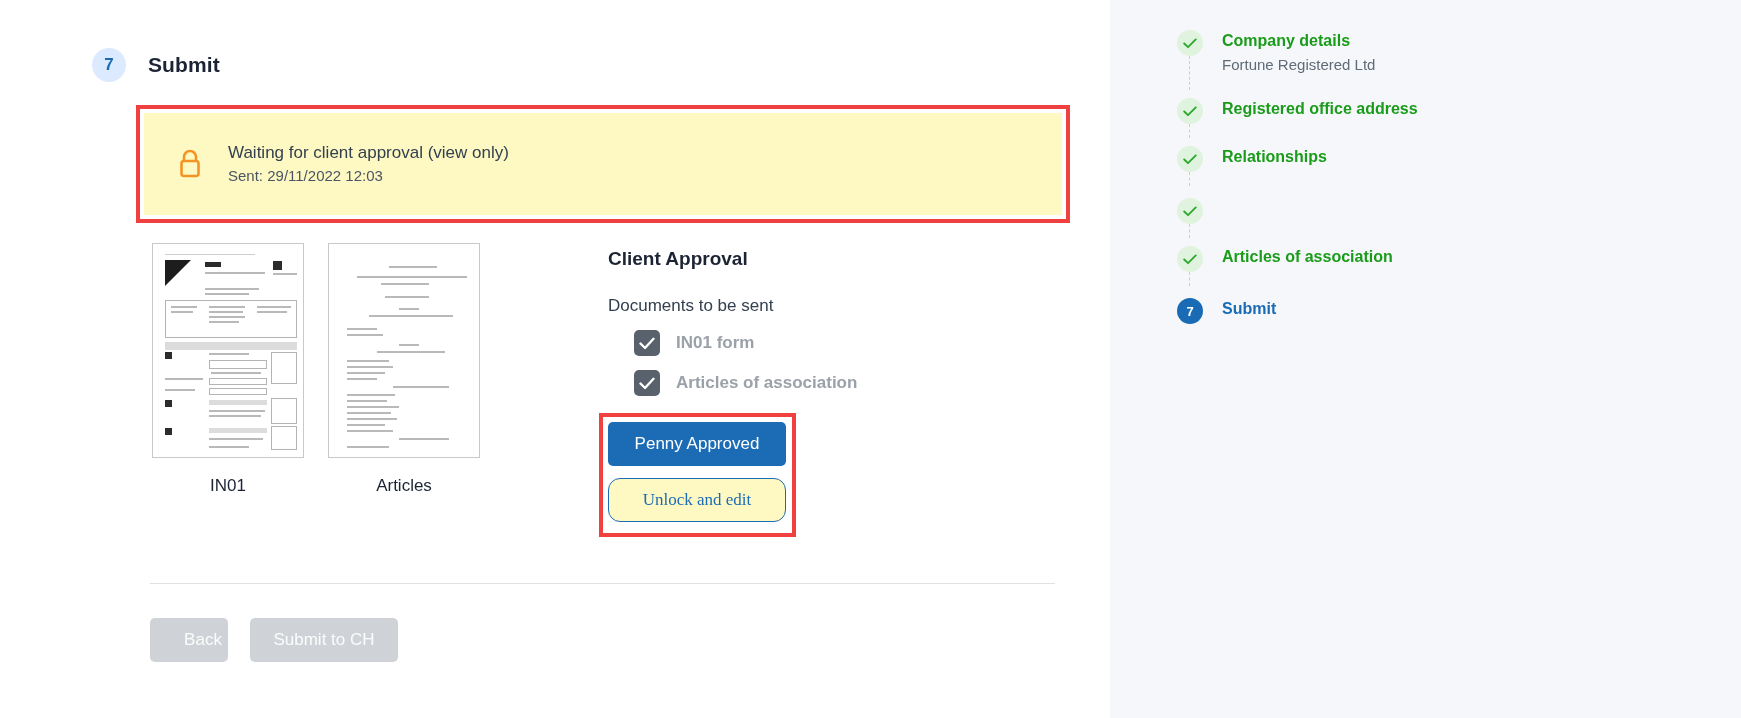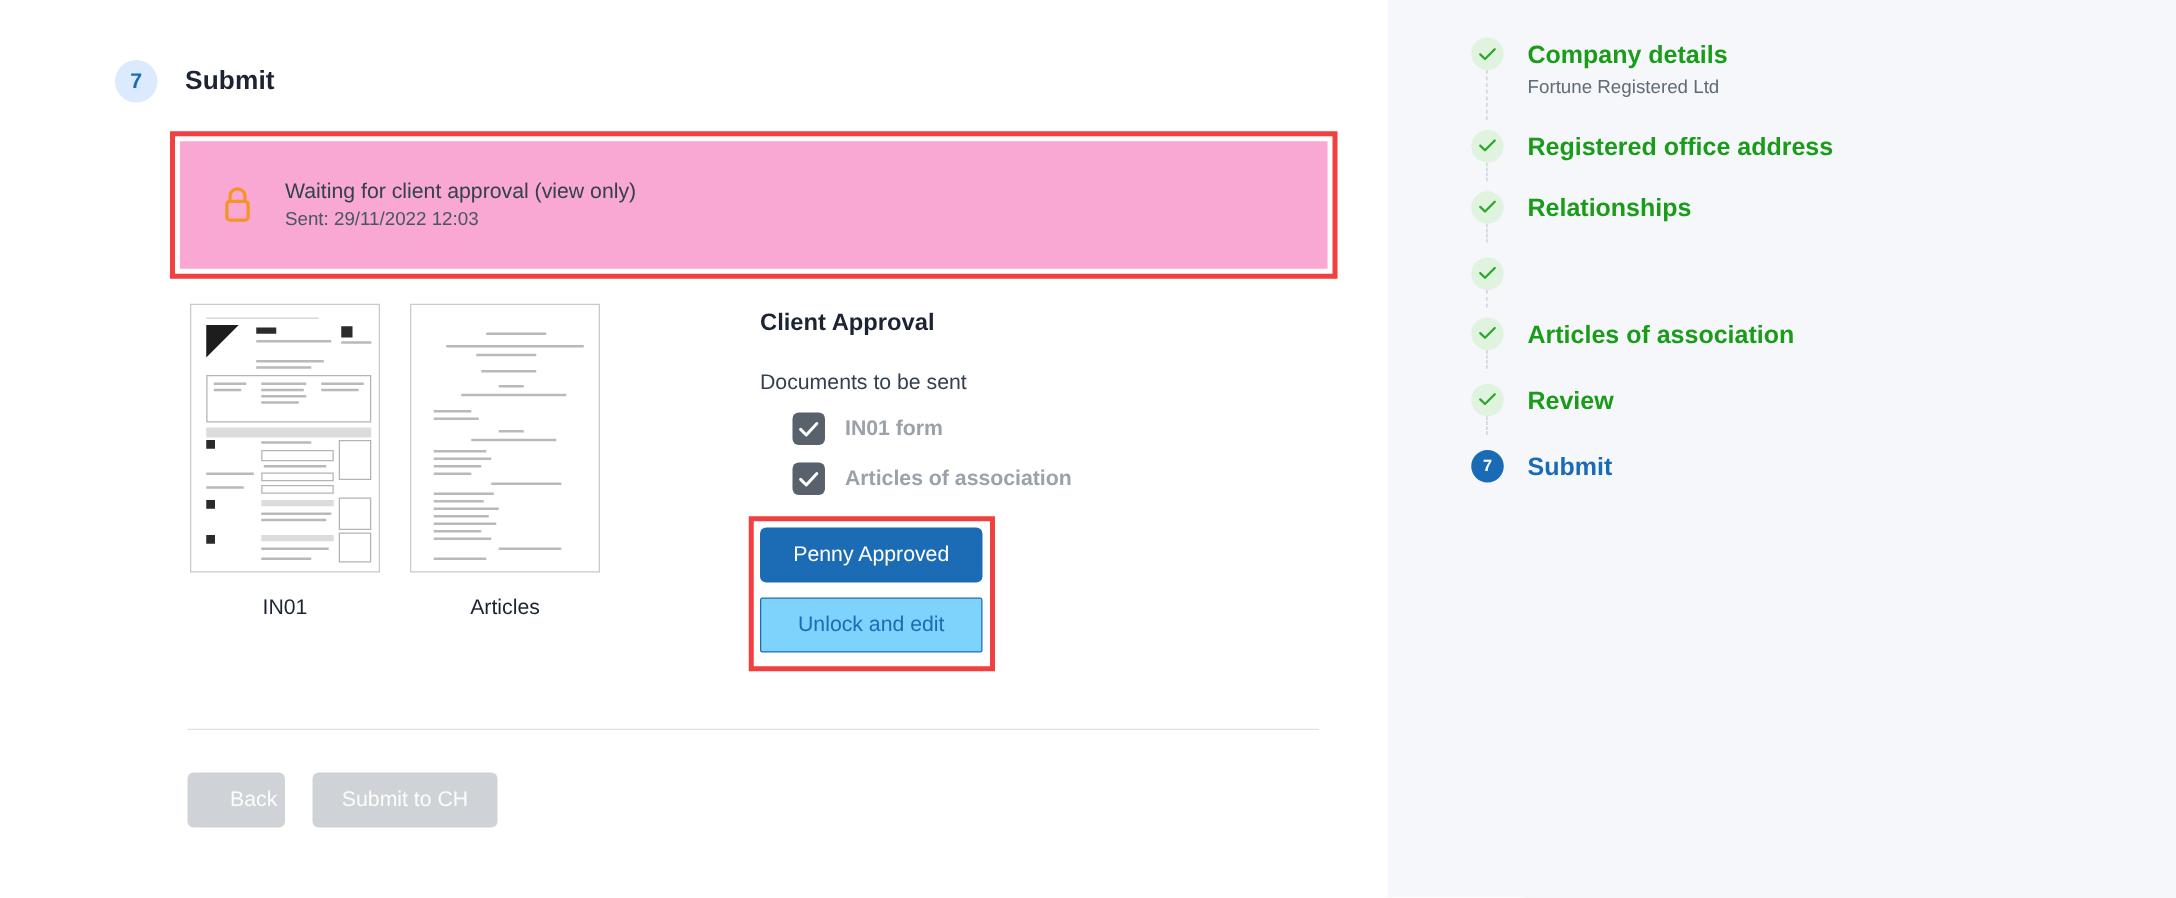--- a/index.html
+++ b/index.html
@@ -25,21 +25,21 @@
 
   
   .alert-highlight {
     position: absolute; left: 136px; top: 105px;
     width: 934px; height: 118px;
     border: 4px solid #f04040; background: #fdfdfd;
   }
   .alert {
     position: absolute; left: 144px; top: 113px;
     width: 918px; height: 102px;
-    background: #f9a8d4;
+    background: #fef9c3;
     display: flex; align-items: center; padding-left: 32px; gap: 24px;
   }
   .lock-icon { width: 28px; height: 32px; flex: 0 0 auto; }
   .alert-text { display: flex; flex-direction: column; gap: 4px; }
   .alert-title { font-size: 17px; color: #33404f; line-height: 1.2; }
   .alert-sub { font-size: 15px; color: #4a5563; line-height: 1.2; }
 
   
   .docs { position: absolute; left: 152px; top: 243px; display: flex; gap: 24px; }
   .doc { display: flex; flex-direction: column; align-items: center; }
@@ -75,23 +75,23 @@
     width: 197px; height: 124px;
     border: 4px solid #f04040; background: #fff;
   }
   .btn-stack { position: absolute; left: 608px; top: 422px; display: flex; flex-direction: column; gap: 12px; }
   .btn-primary {
     width: 178px; height: 44px; border: none; border-radius: 5px;
     background: #1c6cb5; color: #fff; font-size: 17px; cursor: pointer;
     font-family: "Liberation Sans", sans-serif;
   }
   .btn-outline {
-    width: 178px; height: 44px; border-radius: 2px;
-    background: #7dd3fc; border: 1.5px solid #1c6cb5; color: #1c6cb5;
-    font-size: 17px; cursor: pointer; font-family: Liberation Sans, sans-serif;
+    width: 178px; height: 44px; border-radius: 12px;
+    background: #fef9c3; border: 1.5px solid #1c6cb5; color: #1c6cb5;
+    font-size: 17px; cursor: pointer; font-family: Liberation Serif, serif;
   }
 
   
   .divider { position: absolute; left: 150px; top: 583px; width: 905px; height: 1px; background: #dfe1e4; }
   .footer-btns { position: absolute; left: 150px; top: 618px; display: flex; gap: 22px; }
   .btn-disabled {
     height: 44px; border: none; border-radius: 5px;
     background: #cfd3d7; color: #fcfcfc; font-size: 17px;
     font-family: "Liberation Sans", sans-serif; cursor: default;
   }
@@ -109,21 +109,21 @@
     position: relative; z-index: 2;
   }
   .marker-done { background: #dff3df; }
   .marker-active { background: #1a6bb5; color: #fff; font-size: 13px; font-weight: bold; }
   .connector {
     position: absolute; left: 12px; top: 26px; bottom: -14px;
     width: 0; border-left: 1.5px dashed #c6ccd4; z-index: 1;
   }
   .sstep:last-child .connector { display: none; }
   .sbody { padding-top: 1px; }
-  .sname { font-size: 20px; font-weight: bold; color: #1a9c1a; line-height: 1.3; }
+  .sname { font-size: 16px; font-weight: bold; color: #1a9c1a; line-height: 1.3; }
   .sname.active { color: #1a6bb5; }
   .ssub { font-size: 15px; color: #5f6b77; line-height: 1.5; margin-top: 2px; }
   .ssub.indent { padding-left: 12px; }
   .sstep.gap-lg { padding-bottom: 22px; }
 </style>
 </head>
 <body>
 
 <div class="page">
 
@@ -327,33 +327,20 @@
                 <path d="M1.2 5.5 L5 9.2 L12.8 1.4" fill="none" stroke="#2aa82a" stroke-width="1.8" stroke-linecap="round" stroke-linejoin="round"></path>
               </svg>
           </div>
           <div class="connector"></div>
         </div>
         <div class="sbody">
           <div class="sname">Articles of association</div>
         </div>
       </div>
 
-      <div class="sstep" style="padding-bottom:26px">
-        <div class="marker-col">
-          <div class="marker-circle marker-done">
-            <svg width="14" height="11" viewBox="0 0 14 11">
-                <path d="M1.2 5.5 L5 9.2 L12.8 1.4" fill="none" stroke="#2aa82a" stroke-width="1.8" stroke-linecap="round" stroke-linejoin="round"></path>
-              </svg>
-          </div>
-          <div class="connector"></div>
-        </div>
-        <div class="sbody">
-          <div class="sname">Review</div>
-        </div>
-      </div>
 
       <div class="sstep">
         <div class="marker-col">
           <div class="marker-circle marker-active">7</div>
         </div>
         <div class="sbody">
           <div class="sname active">Submit</div>
         </div>
       </div>
 

